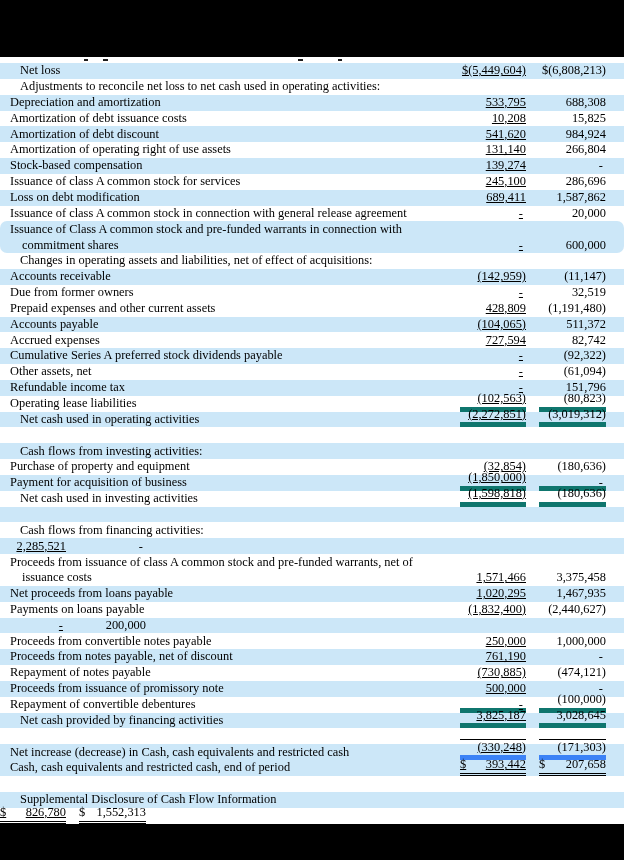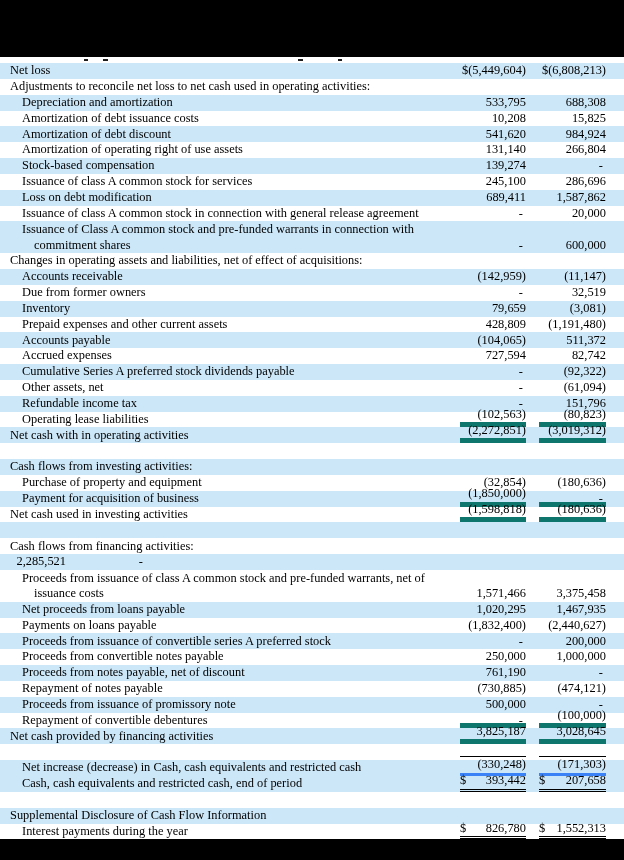--- a/index.html
+++ b/index.html
@@ -10,39 +10,39 @@
   }
   .top-black{height:57px;background:#000;}
   .sliver{height:6px;background:#fff;position:relative;}
   .sliver .mark{position:absolute;top:2px;height:2px;background:#1c1c1c;}
   .sheet{background:#fff;}
   .row{
     display:flex;align-items:flex-end;
     height:15.85px;line-height:15.6px;font-size:12.4px;
     white-space:nowrap;
   }
-  .row.two{height:31.7px;}
+  .row.two{height:31.7px;border-radius:7px;}
   .row.bold .lbl{font-weight:normal;}
   .bg-blue{background:#cce7f8;}
   .bg-white{background:#fff;}
   .lbl{flex:1 1 auto;overflow:hidden;}
-  .ind0{padding-left:10px;}
-  .ind1{padding-left:22px;margin-top:20px;}
+  .ind0{padding-left:20px;}
+  .ind1{padding-left:10px;margin-top:20px;}
   .lbl .l2{padding-left:12px;}
   .val{
     flex:0 0 auto;display:flex;justify-content:flex-end;
     height:15.6px;line-height:15.6px;
   }
-  .c1{width:66px;}
+  .c1{width:66px;text-decoration:underline;}
   .gap{flex:0 0 13px;}
   .c2{width:67px;margin-right:18px;}
   .val.withdollar{justify-content:space-between;}
   .val.dash{padding-right:3px;box-sizing:border-box;}
   .b-bottom{border-bottom:5px solid #0f766e;}
-  .b-topbottom{border-top:1px solid #000;border-bottom:3px solid #3b82f6;justify-content:flex-end;}
+  .b-topbottom{border-top:1px solid #000;border-bottom:5px solid #3b82f6;justify-content:flex-end;}
   .b-double{border-bottom:3px double #000;}
   .bottom-black{height:5px;background:#000;}
 </style>
 </head>
 <body>
 
 <div class="top-black"></div>
 
 <div class="sliver">
   <span class="mark" style="left:84px;width:4px;"></span>
@@ -180,30 +180,20 @@
     <div class="row bg-white">
       <div class="lbl ind1">Due from former owners</div>
       <div class="val c1 dash">
         <span>-</span>
       </div>
       <div class="gap"></div>
       <div class="val c2">
         <span>32,519</span>
       </div>
     </div>
-    <div class="row bg-blue">
-      <div class="lbl ind1">Inventory</div>
-      <div class="val c1">
-        <span>79,659</span>
-      </div>
-      <div class="gap"></div>
-      <div class="val c2">
-        <span>(3,081)</span>
-      </div>
-    </div>
     <div class="row bg-white">
       <div class="lbl ind1">Prepaid expenses and other current assets</div>
       <div class="val c1">
         <span>428,809</span>
       </div>
       <div class="gap"></div>
       <div class="val c2">
         <span>(1,191,480)</span>
       </div>
     </div>
@@ -261,21 +251,21 @@
       <div class="lbl ind1">Operating lease liabilities</div>
       <div class="val c1 b-bottom">
         <span>(102,563)</span>
       </div>
       <div class="gap"></div>
       <div class="val c2 b-bottom">
         <span>(80,823)</span>
       </div>
     </div>
     <div class="row bg-blue">
-      <div class="lbl ind0">Net cash with in operating activities</div>
+      <div class="lbl ind0">Net cash used in operating activities</div>
       <div class="val c1 b-bottom">
         <span>(2,272,851)</span>
       </div>
       <div class="gap"></div>
       <div class="val c2 b-bottom">
         <span>(3,019,312)</span>
       </div>
     </div>
     <div class="row bg-white"></div>
     <div class="row bg-blue bold">
@@ -357,21 +347,20 @@
       <div class="lbl ind1">Payments on loans payable</div>
       <div class="val c1">
         <span>(1,832,400)</span>
       </div>
       <div class="gap"></div>
       <div class="val c2">
         <span>(2,440,627)</span>
       </div>
     </div>
     <div class="row bg-blue">
-      <div class="lbl ind1">Proceeds from issuance of convertible series A preferred stock</div>
       <div class="val c1 dash">
         <span>-</span>
       </div>
       <div class="gap"></div>
       <div class="val c2">
         <span>200,000</span>
       </div>
     </div>
     <div class="row bg-white">
       <div class="lbl ind1">Proceeds from convertible notes payable</div>
@@ -457,21 +446,20 @@
       </div>
     </div>
     <div class="row bg-white"></div>
     <div class="row bg-blue bold">
       <div class="lbl ind0">Supplemental Disclosure of Cash Flow Information</div>
       <div class="val c1"></div>
       <div class="gap"></div>
       <div class="val c2"></div>
     </div>
     <div class="row bg-white">
-      <div class="lbl ind1">Interest payments during the year</div>
       <div class="val c1 b-double withdollar">
         <span>$</span>
         <span>826,780</span>
       </div>
       <div class="gap"></div>
       <div class="val c2 b-double withdollar">
         <span>$</span>
         <span>1,552,313</span>
       </div>
     </div>

